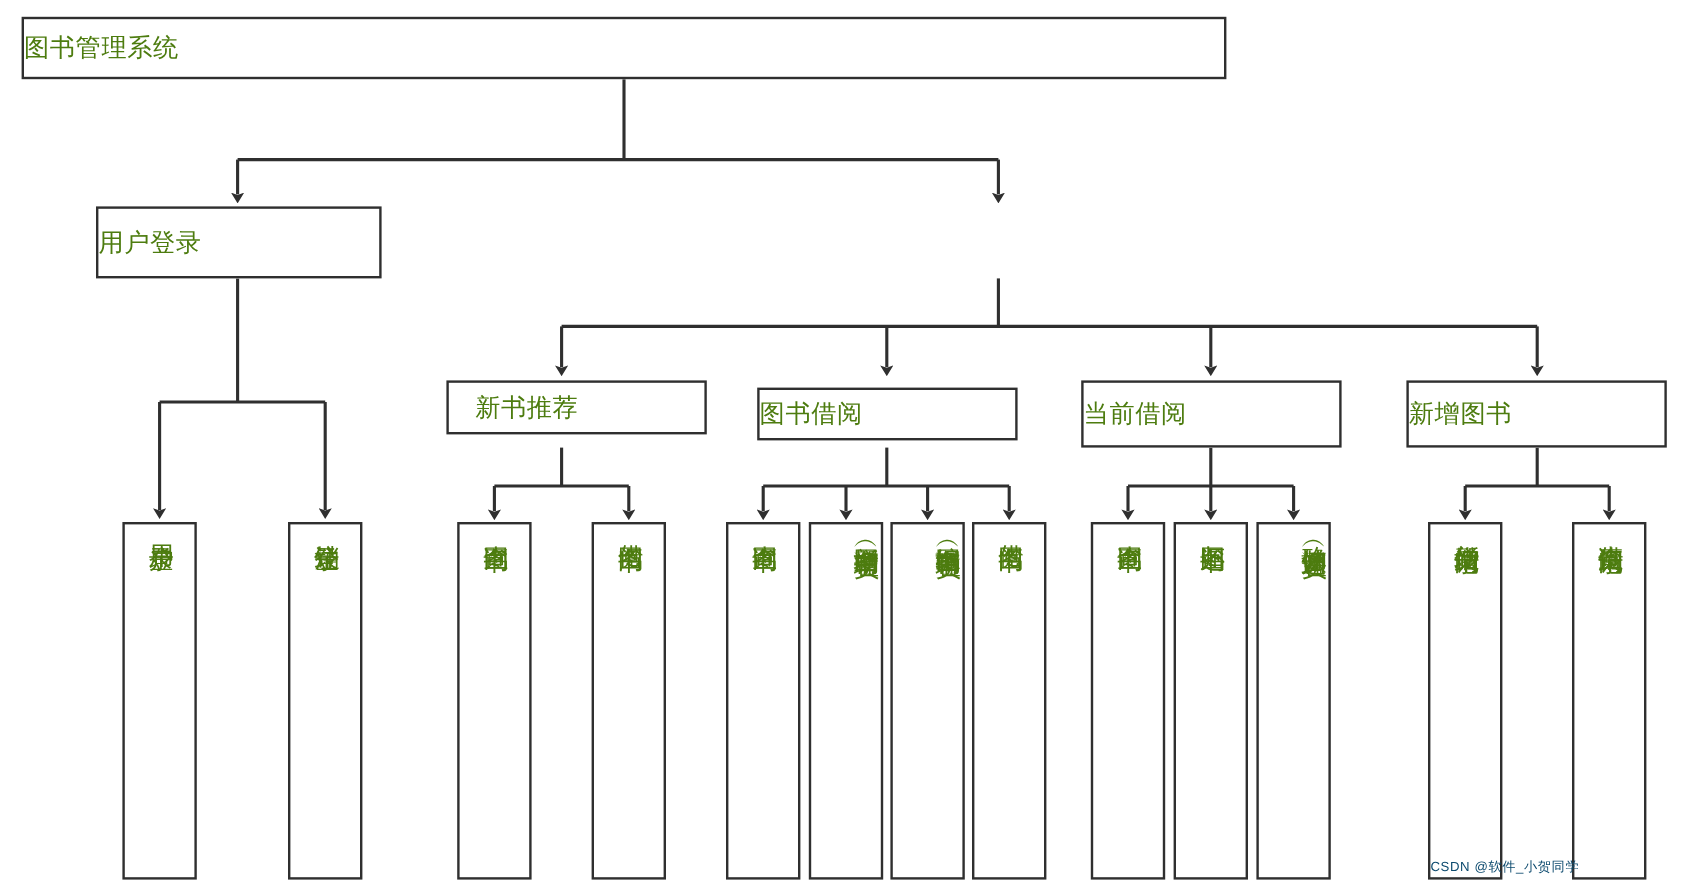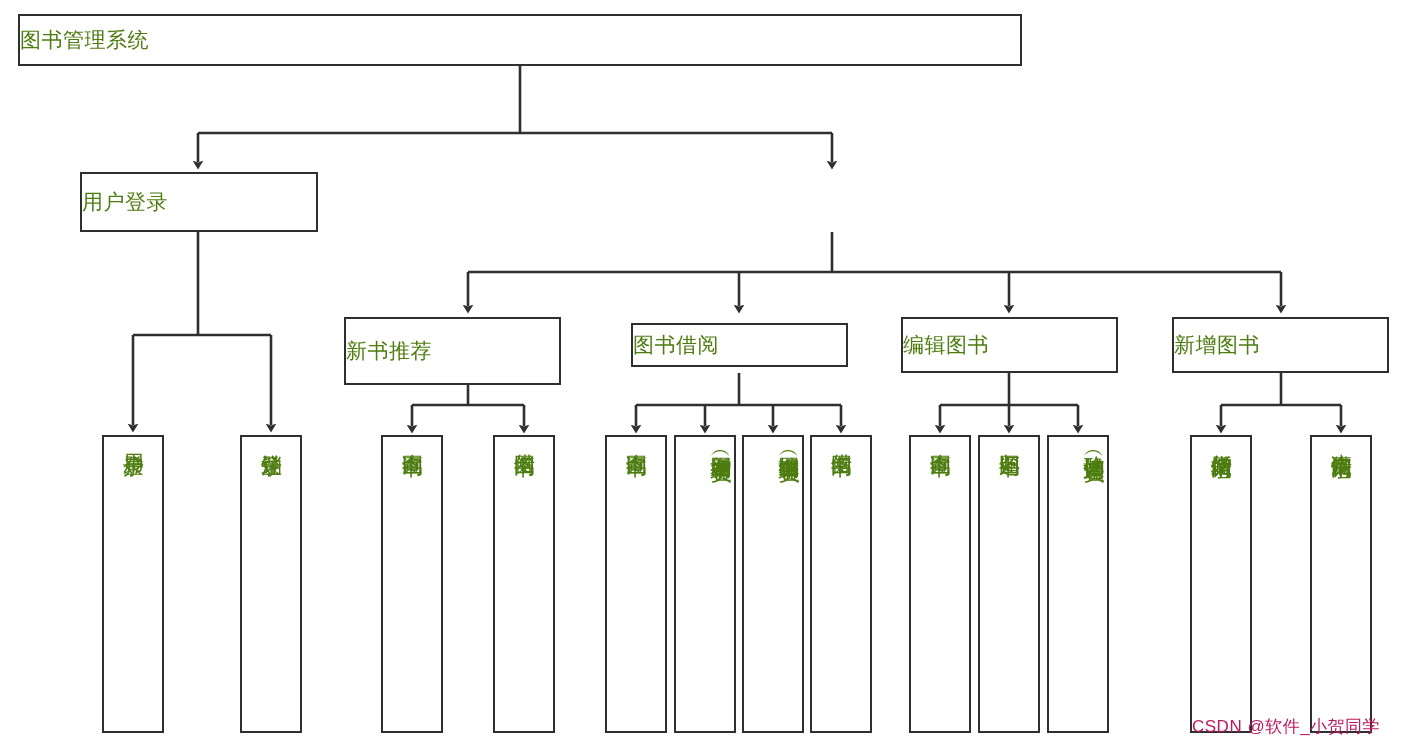--- a/index.html
+++ b/index.html
@@ -48,22 +48,22 @@
     letter-spacing: 1px;
     white-space: nowrap;
     overflow: visible;
   }
   .node-v.clip-top {
     align-items: flex-start;
     padding-top: 2px;
   }
   .watermark {
     position: absolute;
-    font-size: 17px;
-    color: #be185d;
+    font-size: 11px;
+    color: #0c4a6e;
     white-space: nowrap;
     z-index: 5;
     letter-spacing: 0.5px;
   }
 </style>
 </head>
 <body>
 
 <div id="canvas">
 
@@ -118,28 +118,28 @@
   </svg>
 
   <div class="node node-h" style="left:18px; top:14px; width:1004px; height:52px;">
     <span>图书管理系统</span>
   </div>
 
   <div class="node node-h" style="left:80px; top:172px; width:238px; height:60px;">
     <span>用户登录</span>
   </div>
 
-  <div class="node node-h" style="left:344px; top:317px; width:217px; height:68px;">
+  <div class="node node-h" style="left:372px; top:317px; width:217px; height:45px;padding-left:22px;">
     <span>新书推荐</span>
   </div>
   <div class="node node-h" style="left:631px; top:323px; width:217px; height:44px;">
     <span>图书借阅</span>
   </div>
   <div class="node node-h" style="left:901px; top:317px; width:217px; height:56px;">
-    <span>编辑图书</span>
+    <span>当前借阅</span>
   </div>
   <div class="node node-h" style="left:1172px; top:317px; width:217px; height:56px;">
     <span>新增图书</span>
   </div>
 
   <div class="node node-v" style="left:102px; top:435px; width:62px; height:298px;">
     <span>用户登录</span>
   </div>
   <div class="node node-v" style="left:240px; top:435px; width:62px; height:298px;">
     <span>注销登录</span>

